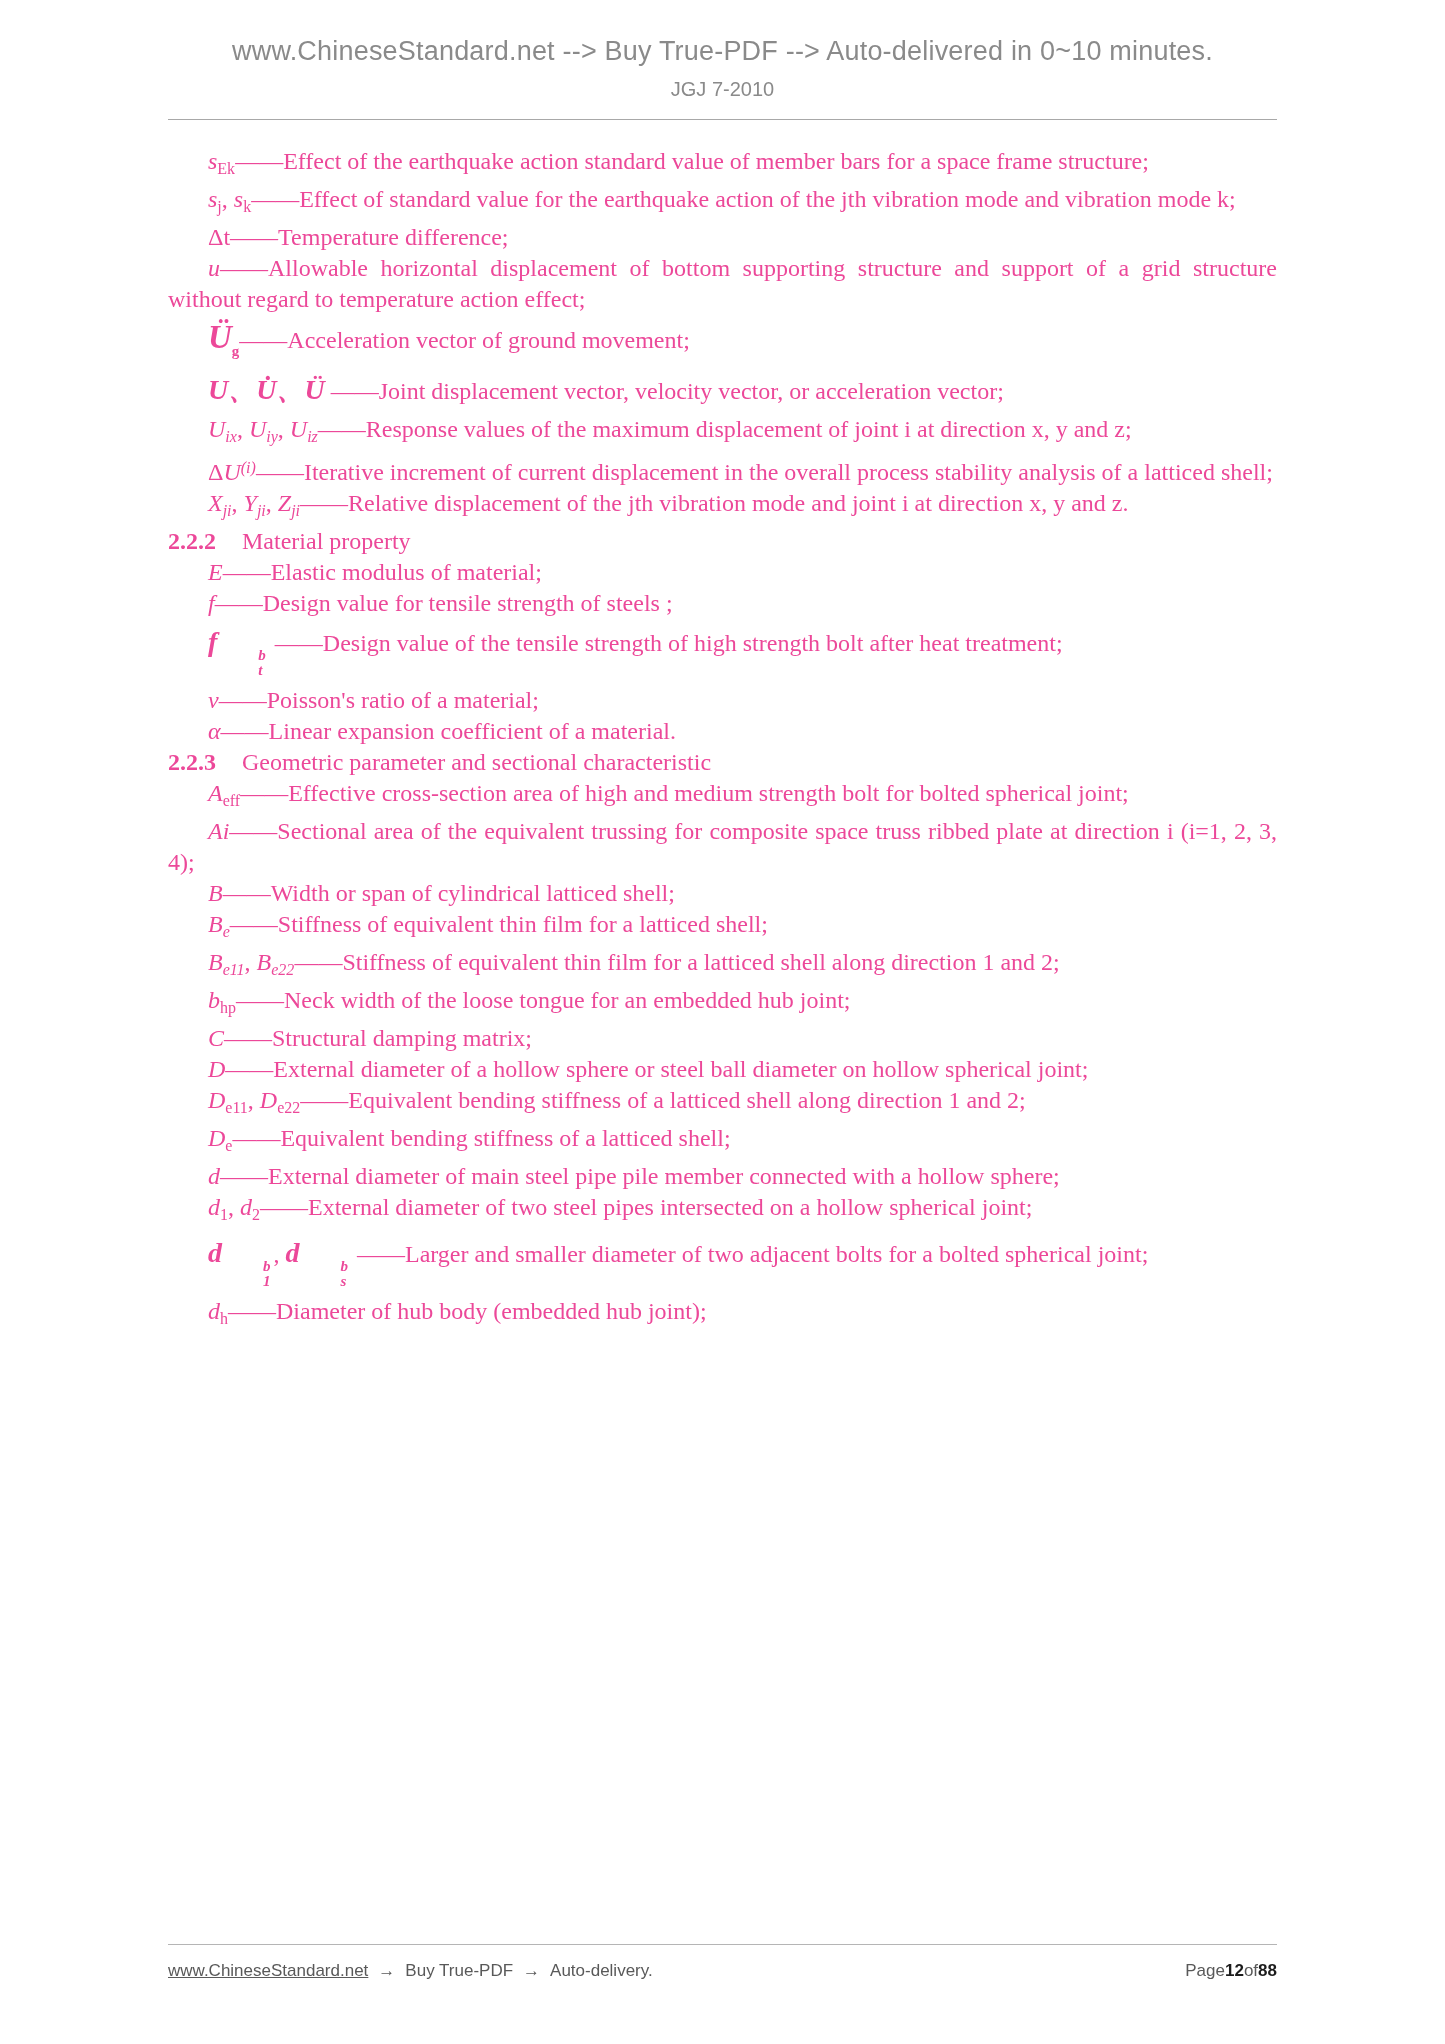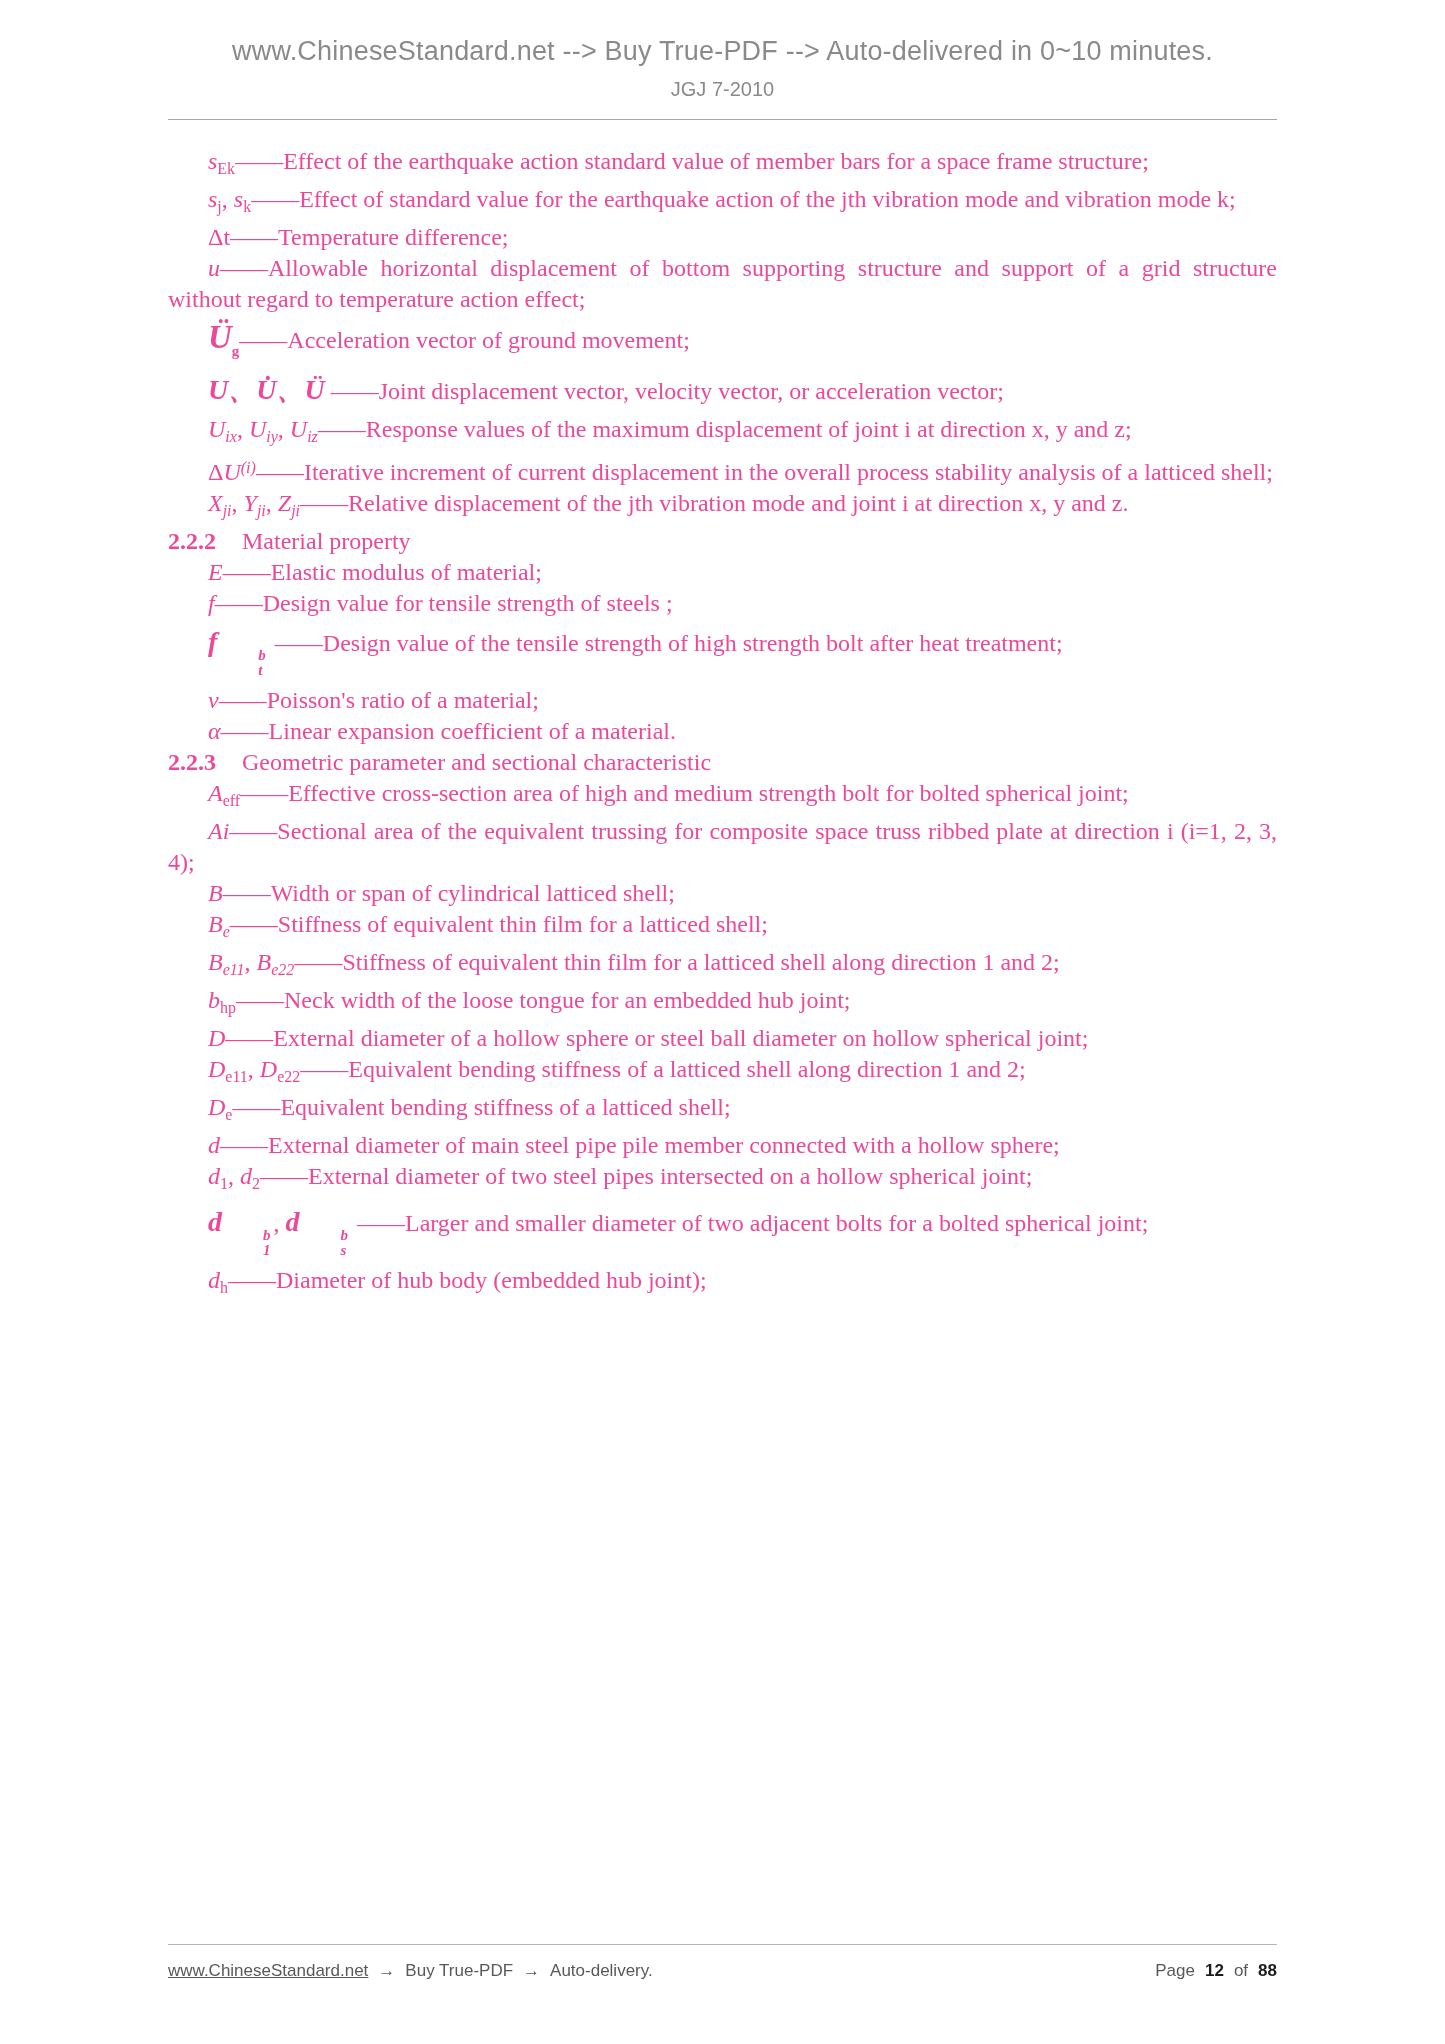--- a/index.html
+++ b/index.html
@@ -34,21 +34,21 @@
   .seg-fxlsub{font-weight:bold;font-size:15px;vertical-align:-8px}
   .seg-stack{display:inline-flex;flex-direction:column;align-items:flex-start;
              vertical-align:-9px;font-size:15px;line-height:15px;
              font-style:italic;font-weight:bold;margin:0 3px 0 1px}
   .stk-up,.stk-dn{display:block}
 
   .footer{position:absolute;top:1961px;left:168px;width:1109px;display:flex;
           justify-content:space-between;align-items:center;
           font-family:"Liberation Sans",sans-serif;font-size:17px;color:#595959}
   .footer-left{display:flex;gap:10px;align-items:baseline}
-  .footer-right{display:flex;gap:10px;align-items:baseline}
+  .footer-right{display:flex;align-items:baseline}
   .footer-link{text-decoration:underline;cursor:pointer}
   .pagenum{font-weight:bold;color:#1c1c1c}
 </style>
 </head>
 <body>
 
 <div class="page">
 
   <div class="header">
     <div class="header-banner">www.ChineseStandard.net --&gt; Buy True-PDF --&gt; Auto-delivered in 0~10 minutes.</div>
@@ -76,20 +76,21 @@
         </span><span class="seg-n"> ——Design value of the tensile strength of high strength bolt after heat treatment;</span></p>
       <p class="para kind-def"><span class="seg-i">v</span><span class="seg-n">——Poisson's ratio of a material;</span></p>
       <p class="para kind-def"><span class="seg-i">α</span><span class="seg-n">——Linear expansion coefficient of a material.</span></p>
       <p class="para kind-heading"><span class="seg-b">2.2.3</span><span class="seg-n">Geometric parameter and sectional characteristic</span></p>
       <p class="para kind-def"><span class="seg-i">A</span><span class="seg-sub">eff</span><span class="seg-n">——Effective cross-section area of high and medium strength bolt for bolted spherical joint;</span></p>
       <p class="para kind-def"><span class="seg-i">Ai</span><span class="seg-n">——Sectional area of the equivalent trussing for composite space truss ribbed plate at direction i (i=1, 2, 3, 4);</span></p>
       <p class="para kind-def"><span class="seg-i">B</span><span class="seg-n">——Width or span of cylindrical latticed shell;</span></p>
       <p class="para kind-def"><span class="seg-i">B</span><span class="seg-isub">e</span><span class="seg-n">——Stiffness of equivalent thin film for a latticed shell;</span></p>
       <p class="para kind-def"><span class="seg-i">B</span><span class="seg-isub">e11</span><span class="seg-n">, </span><span class="seg-i">B</span><span class="seg-isub">e22</span><span class="seg-n">——Stiffness of equivalent thin film for a latticed shell along direction 1 and 2;</span></p>
       <p class="para kind-def"><span class="seg-i">b</span><span class="seg-sub">hp</span><span class="seg-n">——Neck width of the loose tongue for an embedded hub joint;</span></p>
+      <p class="para kind-def"><span class="seg-i">C</span><span class="seg-n">——Structural damping matrix;</span></p>
       <p class="para kind-def"><span class="seg-i">D</span><span class="seg-n">——External diameter of a hollow sphere or steel ball diameter on hollow spherical joint;</span></p>
       <p class="para kind-def"><span class="seg-i">D</span><span class="seg-sub">e11</span><span class="seg-n">, </span><span class="seg-i">D</span><span class="seg-sub">e22</span><span class="seg-n">——Equivalent bending stiffness of a latticed shell along direction 1 and 2;</span></p>
       <p class="para kind-def"><span class="seg-i">D</span><span class="seg-sub">e</span><span class="seg-n">——Equivalent bending stiffness of a latticed shell;</span></p>
       <p class="para kind-def"><span class="seg-i">d</span><span class="seg-n">——External diameter of main steel pipe pile member connected with a hollow sphere;</span></p>
       <p class="para kind-def"><span class="seg-i">d</span><span class="seg-sub">1</span><span class="seg-n">, </span><span class="seg-i">d</span><span class="seg-sub">2</span><span class="seg-n">——External diameter of two steel pipes intersected on a hollow spherical joint;</span></p>
       <p class="para kind-def para-tall"><span class="seg-fl">d</span><span class="seg-stack">
           <span class="stk-up">b</span>
           <span class="stk-dn">1</span>
         </span><span class="seg-n">, </span><span class="seg-fl">d</span><span class="seg-stack">
           <span class="stk-up">b</span>

